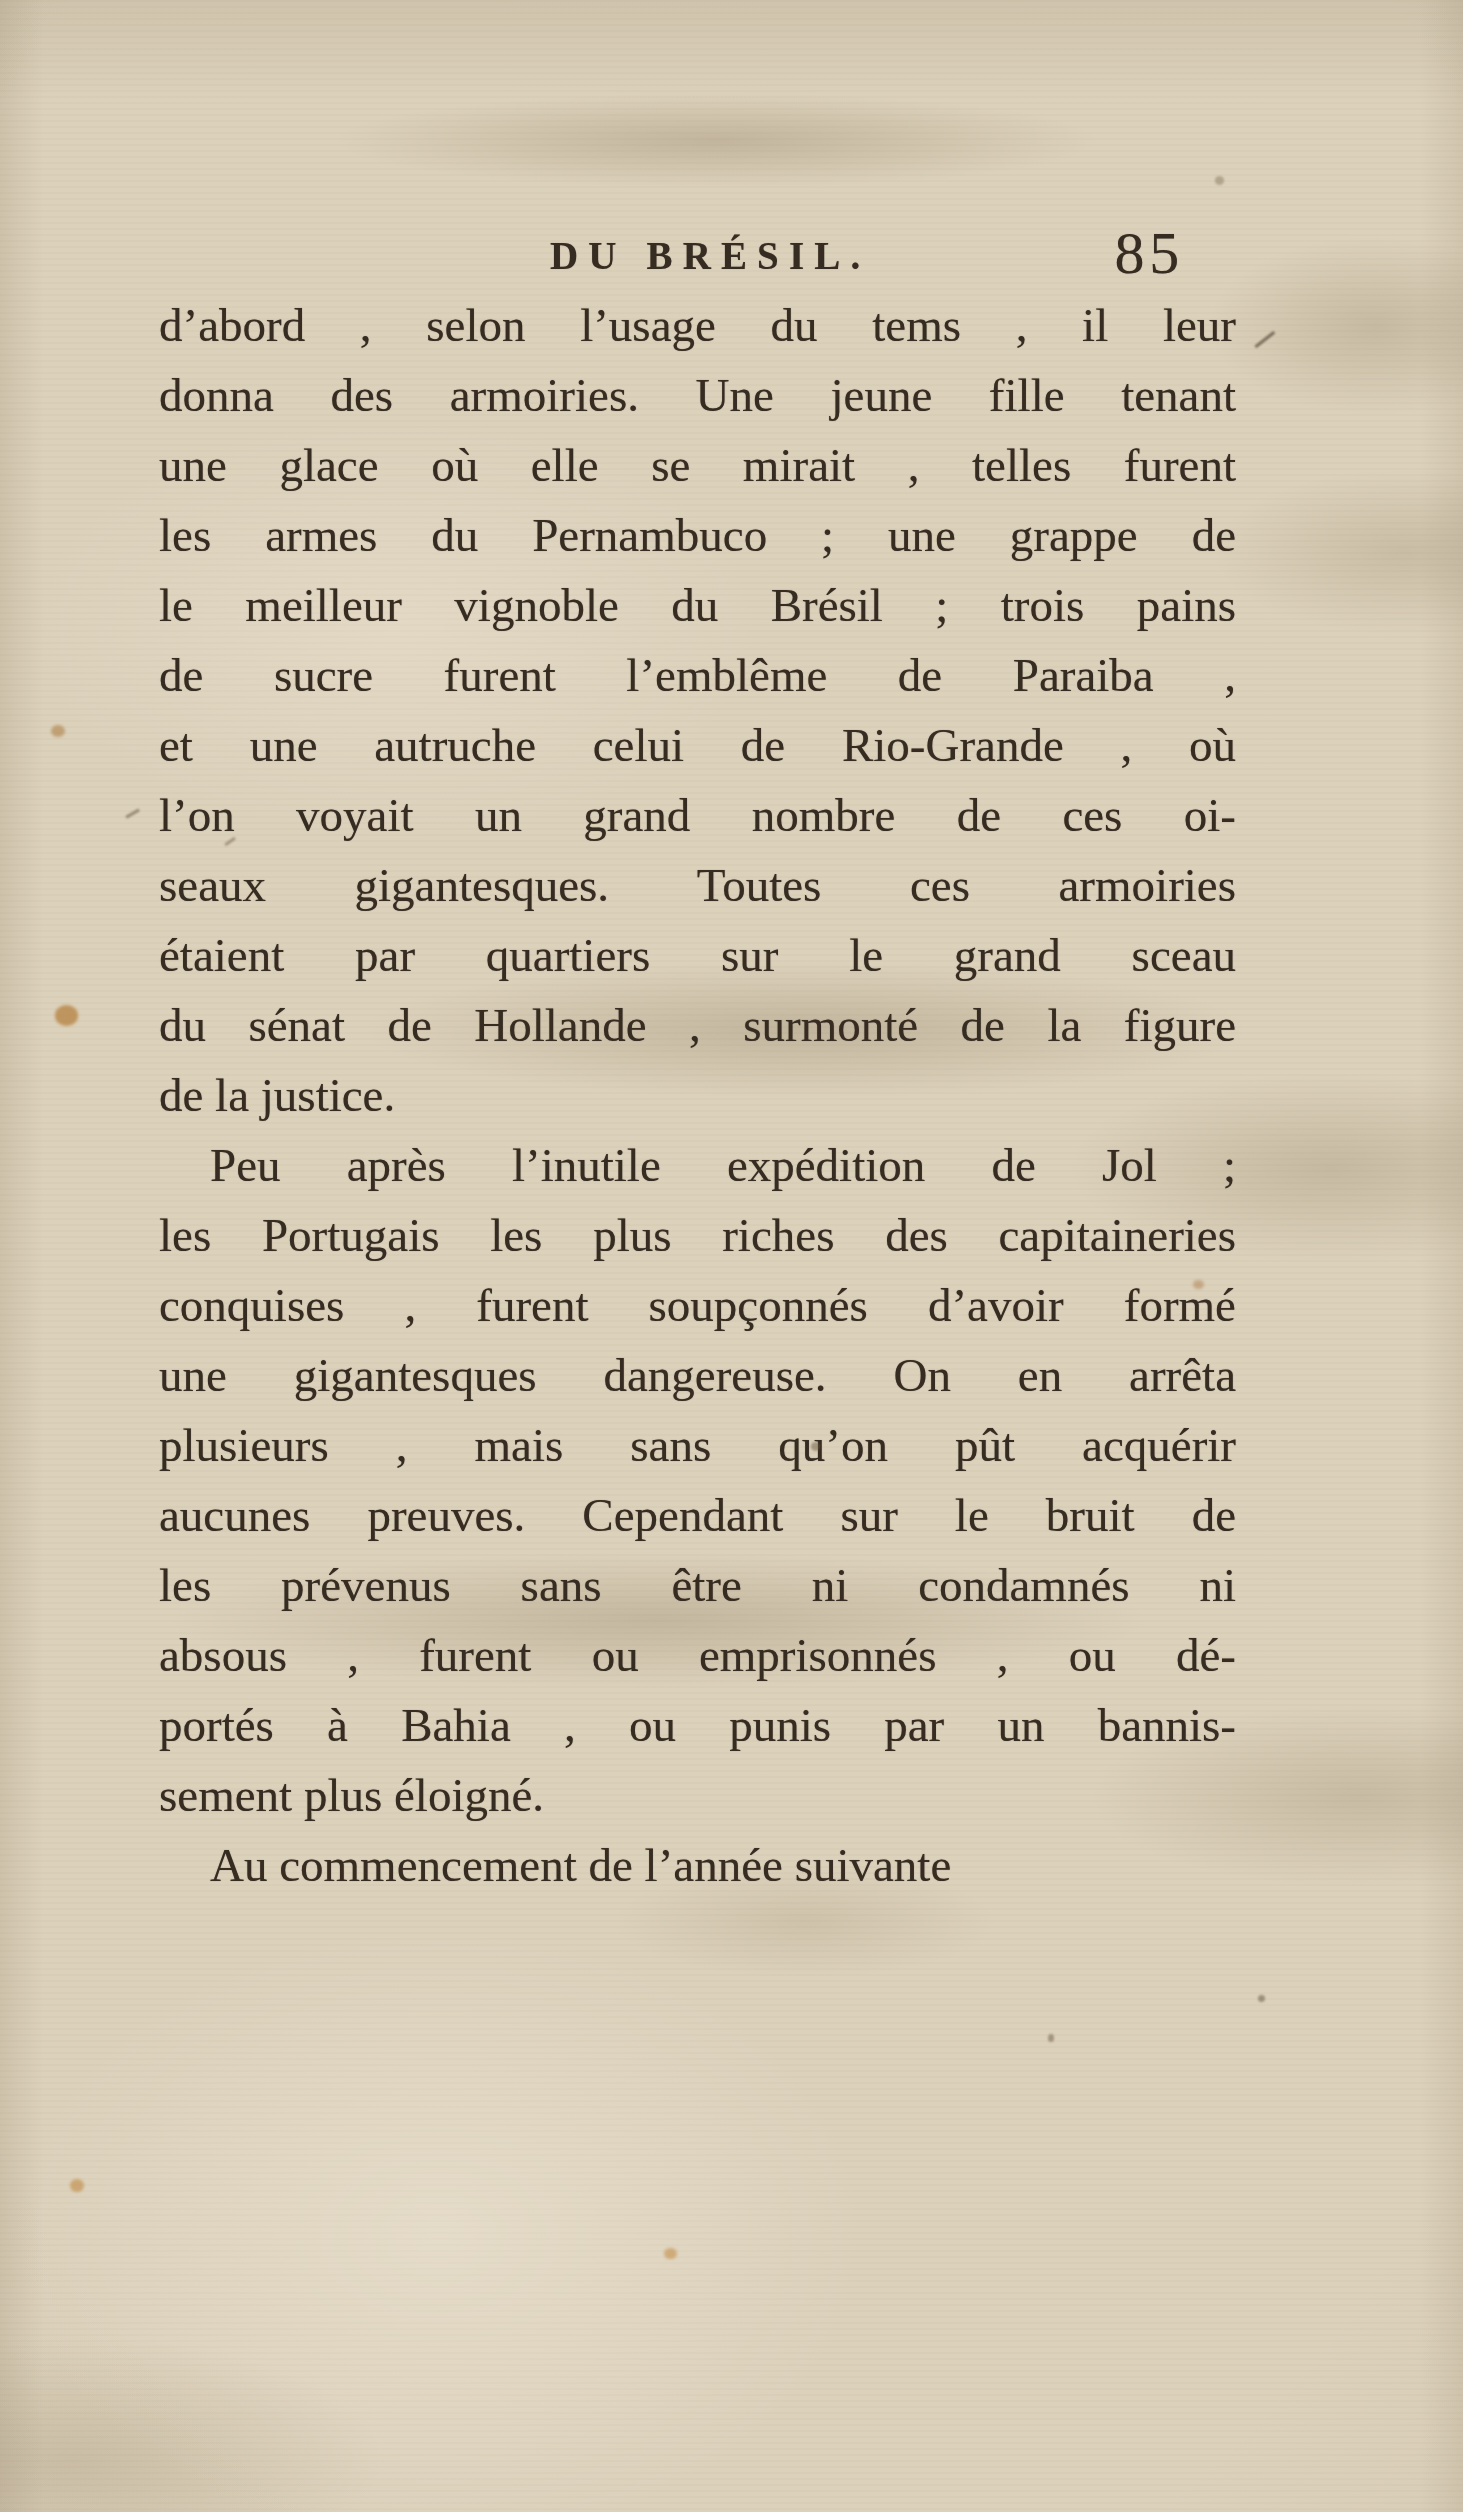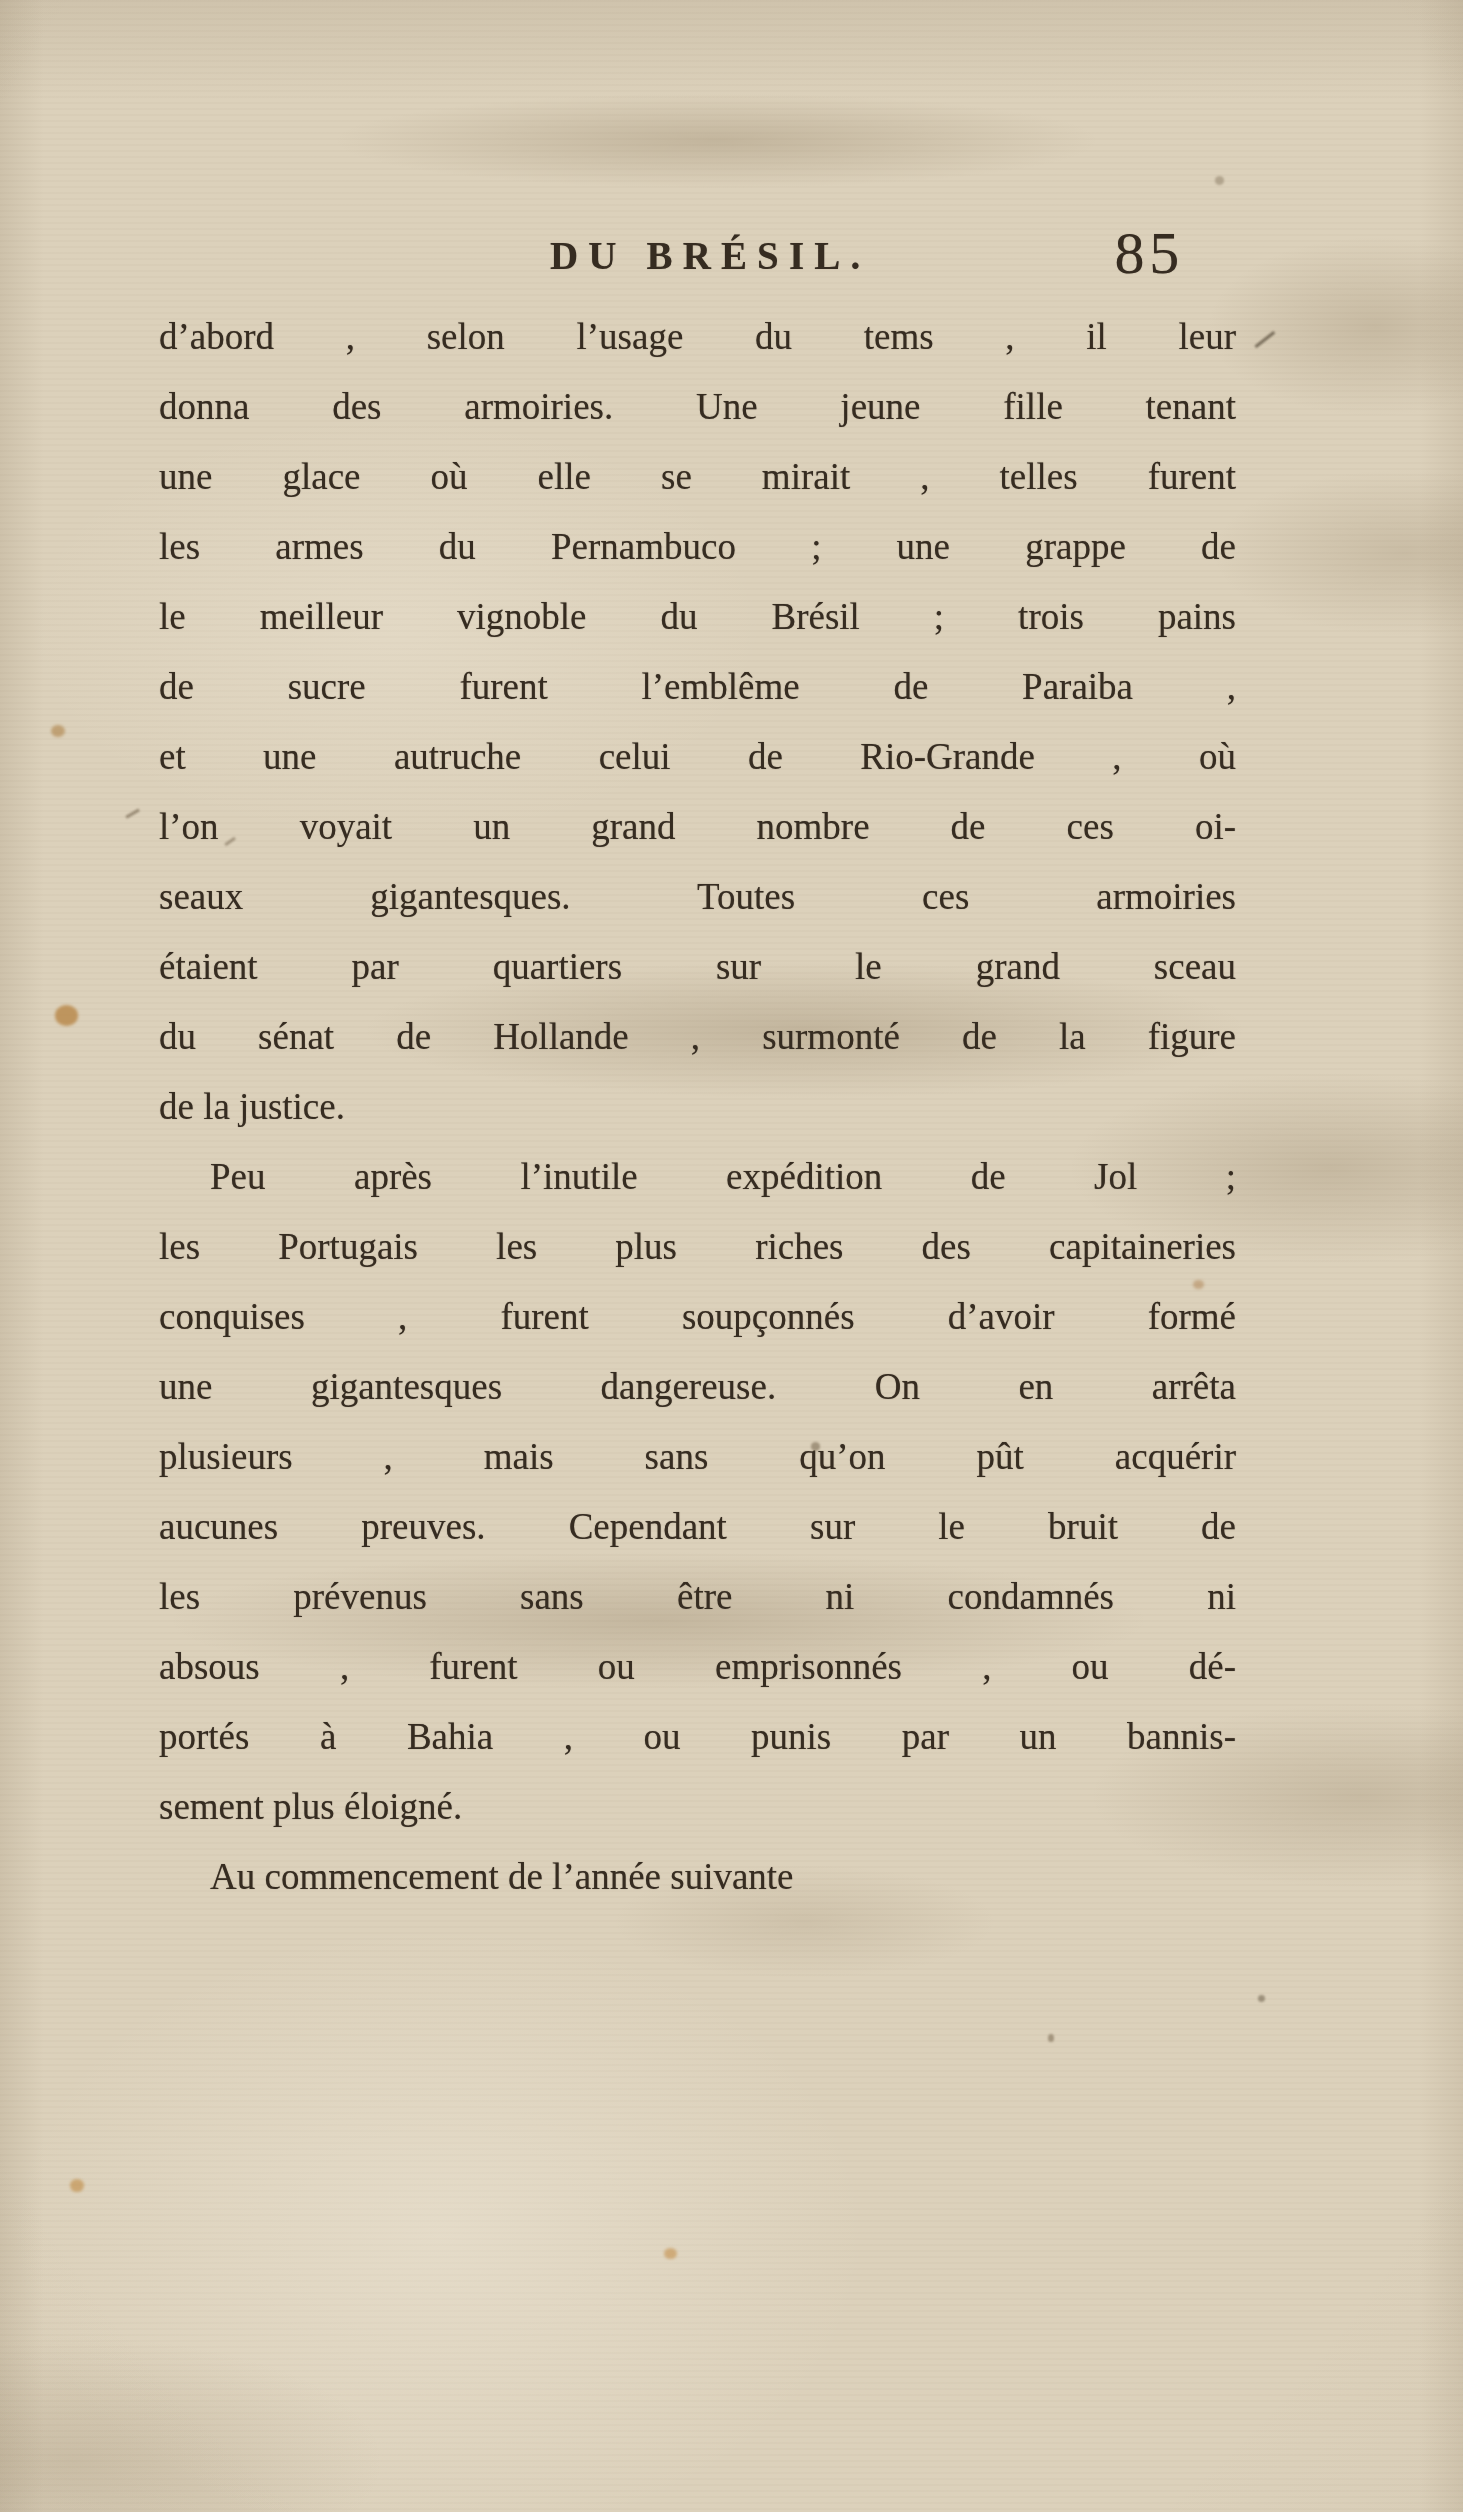--- a/index.html
+++ b/index.html
@@ -44,22 +44,22 @@
     text-shadow:0 0 0.9px rgba(54,44,33,.45);
     margin-left:18px;
   }
   .page-number{
     position:absolute;right:53px;bottom:-3.4px;
     font-size:60px;letter-spacing:.08em;line-height:1;
     text-shadow:0 0 0.9px rgba(54,44,33,.45);
     text-align:right;
   }
   .text-block{
-    position:absolute;left:159px;top:302px;width:1077px;
-    font-size:37px;line-height:70px;
+    position:absolute;left:159px;top:290px;width:1077px;
+    font-size:47px;line-height:70px;
     text-shadow:0 0 1px rgba(54,44,33,.5);
   }
   .line{
     height:70px;
     text-align:justify;
     -moz-text-align-last:justify;
     text-align-last:justify;
     white-space:normal;
     overflow:visible;
   }

